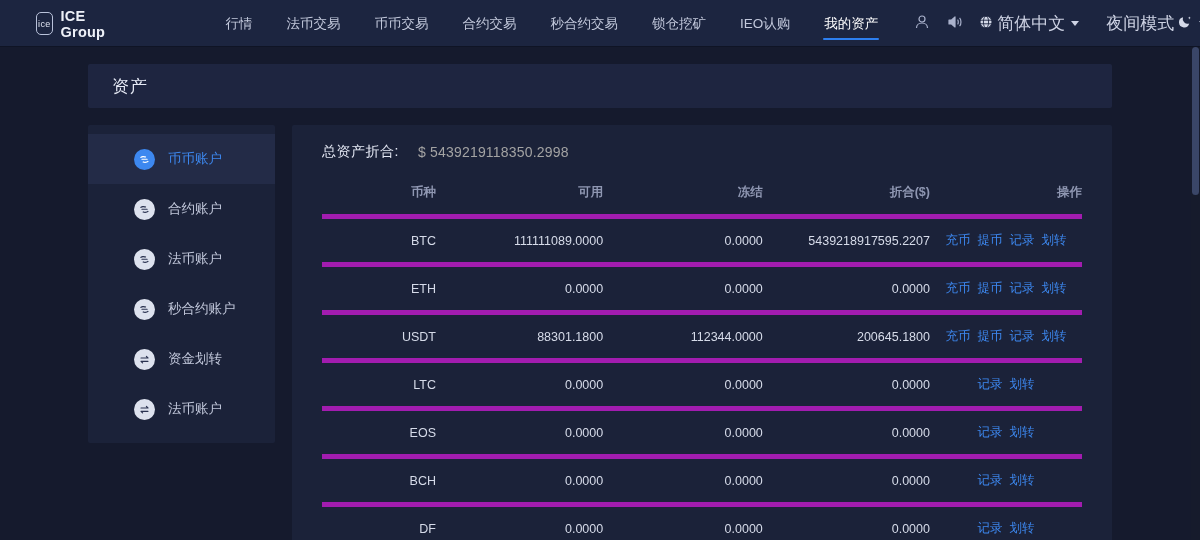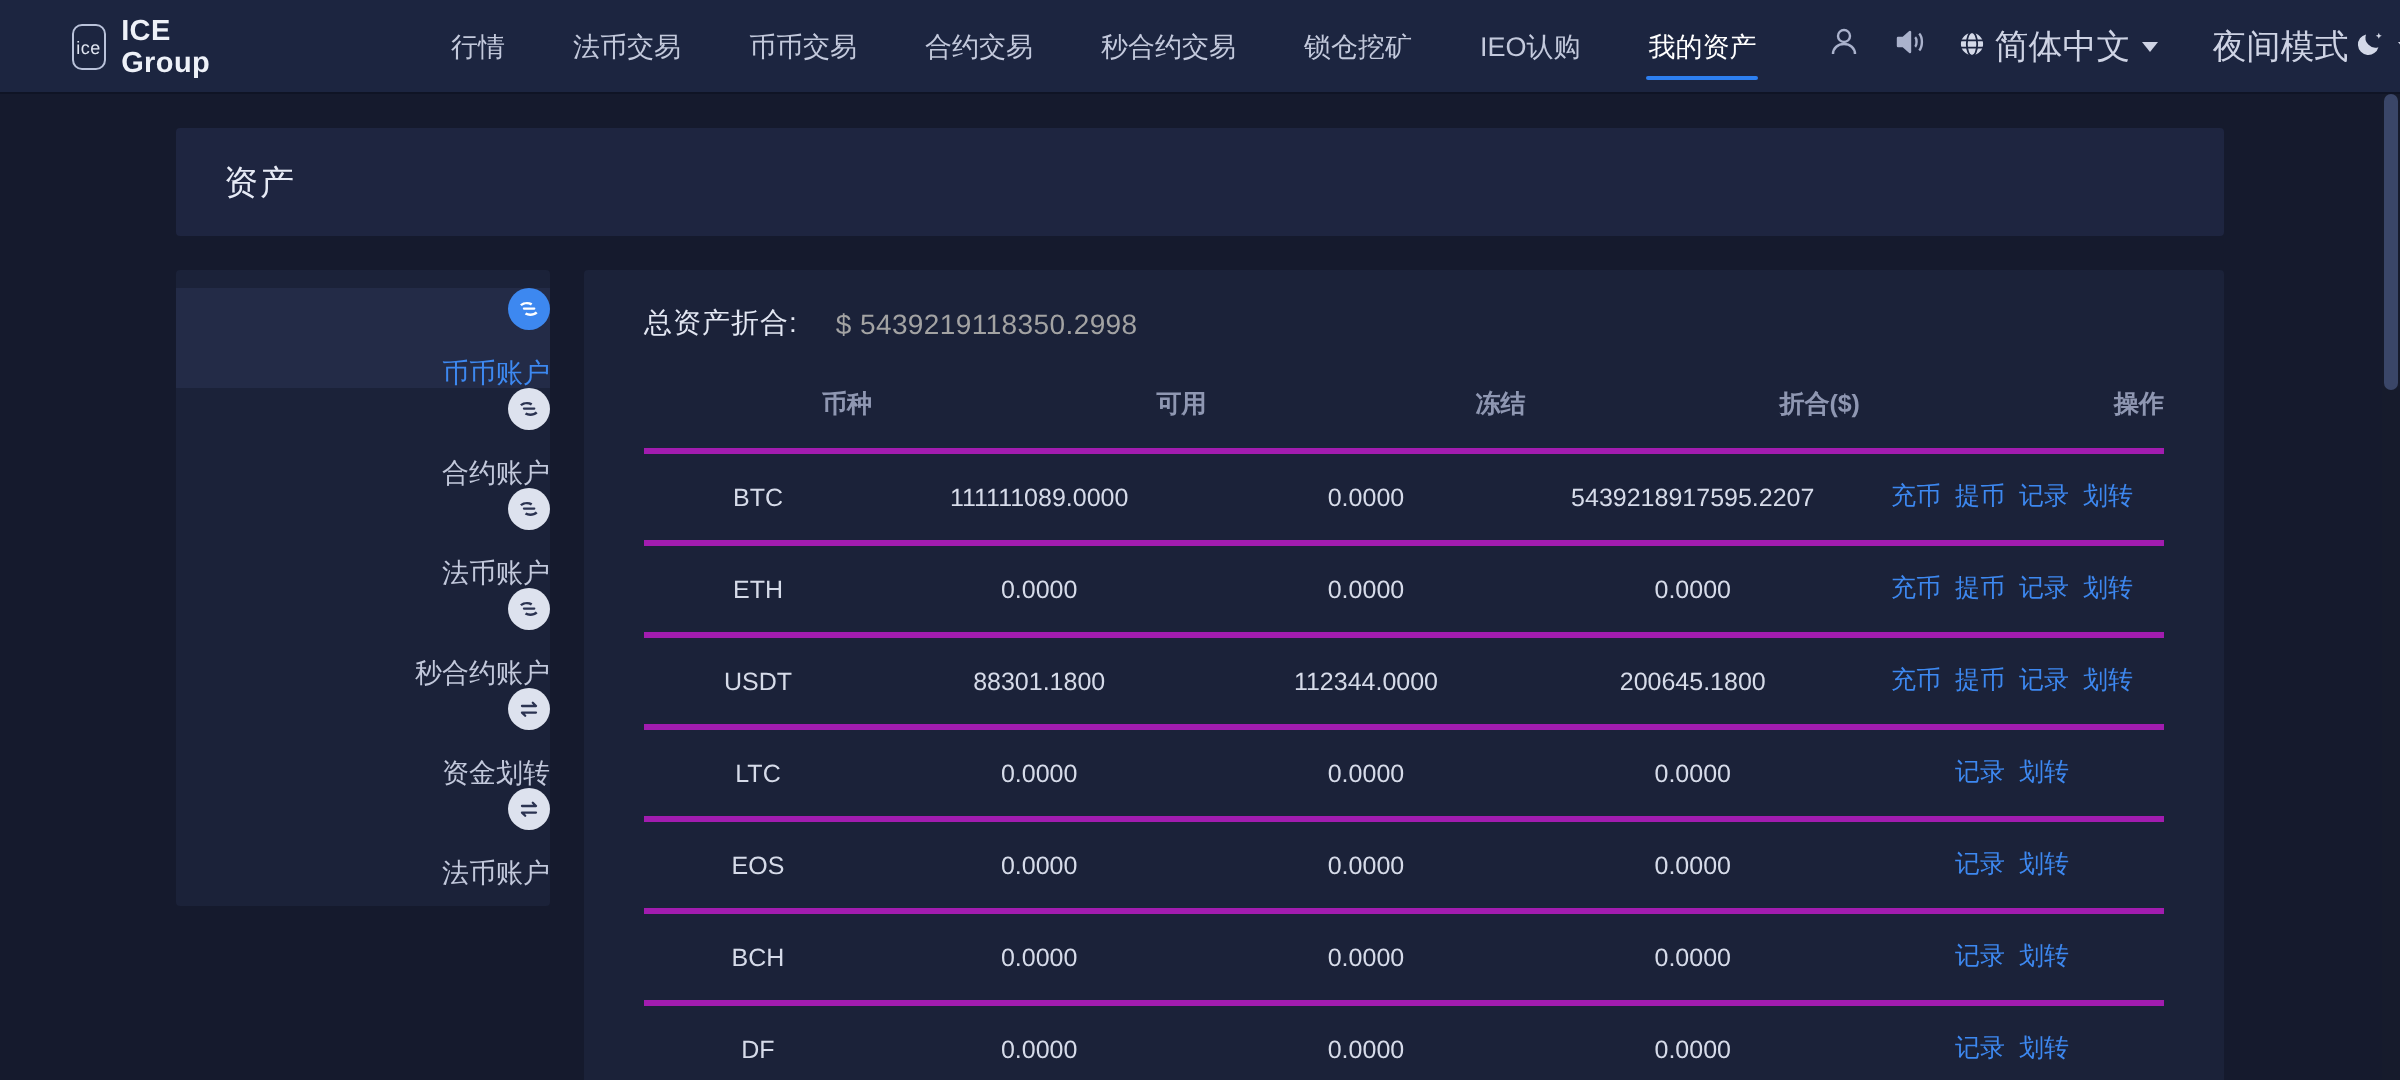--- a/index.html
+++ b/index.html
@@ -121,21 +121,21 @@
     margin-left: 2px;
   }
 
   
   .page {
     padding: 17px 88px 0 88px;
   }
 
   .page-header {
     background: #1e2540;
-    height: 54px;
+    height: 44px;
     display: flex;
     align-items: center;
     padding-left: 24px;
     border-radius: 2px;
   }
   .page-header-title {
     font-size: 17px;
     color: #e6eaf5;
     letter-spacing: 1px;
   }
@@ -150,28 +150,27 @@
   .sidebar {
     width: 187px;
     flex: 0 0 187px;
     background: #1b2239;
     border-radius: 2px;
     padding: 9px 0;
     align-self: flex-start;
   }
   .side-item {
     display: flex;
-    align-items: flex-end;
+    align-items: center;
     gap: 13px;
     height: 50px;
     padding-left: 46px;
     cursor: pointer;
     font-size: 13.5px;
     color: #c2c8db;
-    flex-direction: column;
   }
   .side-item.active {
     background: #232b47;
     color: #3d88f0;
   }
   .side-icon {
     width: 21px;
     height: 21px;
     flex: 0 0 21px;
     border-radius: 50%;
@@ -219,22 +218,22 @@
     font-size: 12.5px;
     font-weight: bold;
     color: #8f97b2;
     padding: 11px 0 13px 0;
     text-align: right;
   }
   tbody td {
     font-size: 12.5px;
     color: #d6dbe9;
     padding: 13px 0;
-    text-align: center;
-    border-top: 3px solid #a21caf;
+    text-align: right;
+    border-top: 5px solid #a21caf;
     height: 40px;
   }
   col.c-coin   { width: 15%; }
   col.c-avail  { width: 22%; }
   col.c-frozen { width: 21%; }
   col.c-conv   { width: 22%; }
   col.c-act    { width: 20%; }
 
   .actions {
     display: flex;

